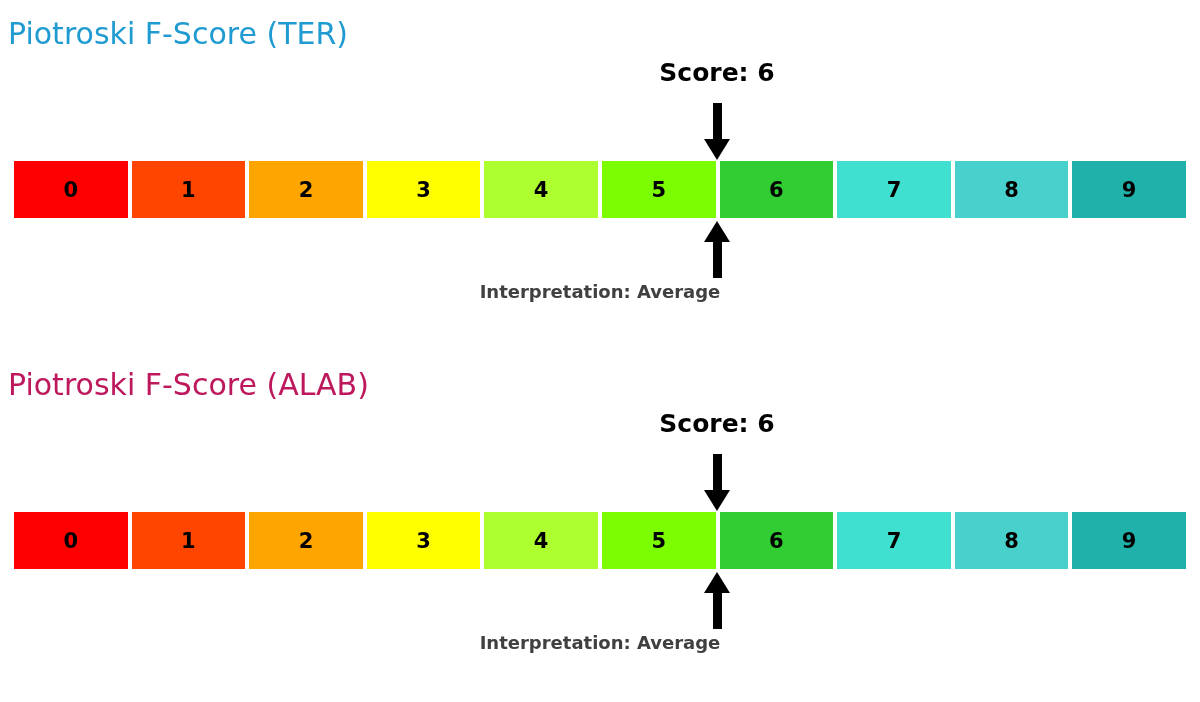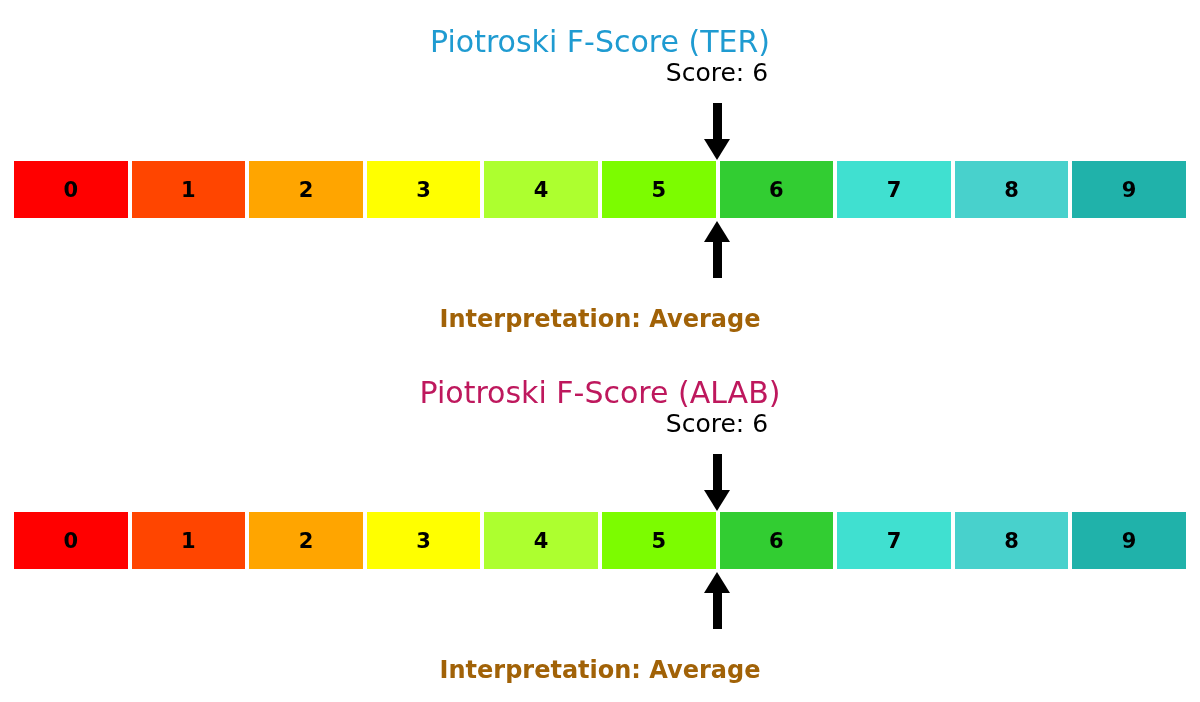--- a/index.html
+++ b/index.html
@@ -19,34 +19,33 @@
     position: absolute;
     left: 0;
     width: 1200px;
     height: 351px;
   }
   .chart-title {
     position: absolute;
     left: 0;
     right: 0;
     top: 8px;
-    margin: 16px;
-    text-align: center;
+    margin: 8px;
     font-size: 30px;
     font-weight: 400;
     color: #1f9bd1;
     white-space: nowrap;
   }
   .score-label {
     position: absolute;
     left: 717px;
     top: 58px;
     transform: translateX(-50%);
     font-size: 25px;
-    font-weight: normal;
+    font-weight: bold;
     color: #000000;
     white-space: nowrap;
   }
   .arrow {
     position: absolute;
     left: 717px;
     transform: translateX(-50%);
     width: 28px;
     display: flex;
     flex-direction: column;
@@ -89,25 +88,25 @@
   }
   .seg-label {
     font-size: 21px;
     font-weight: bold;
     color: #000000;
   }
   .interp-label {
     position: absolute;
     left: 0;
     right: 0;
-    top: 305px;
+    top: 281px;
     text-align: center;
-    font-size: 24px;
+    font-size: 18px;
     font-weight: bold;
-    color: #a16207;
+    color: #404040;
     white-space: nowrap;
   }
 </style>
 </head>
 <body>
 
 <div class="canvas">
 
   <section class="chart" style="top:0px">
     <h2 class="chart-title" style="color: rgb(31, 155, 209);">Piotroski F-Score (TER)</h2>

